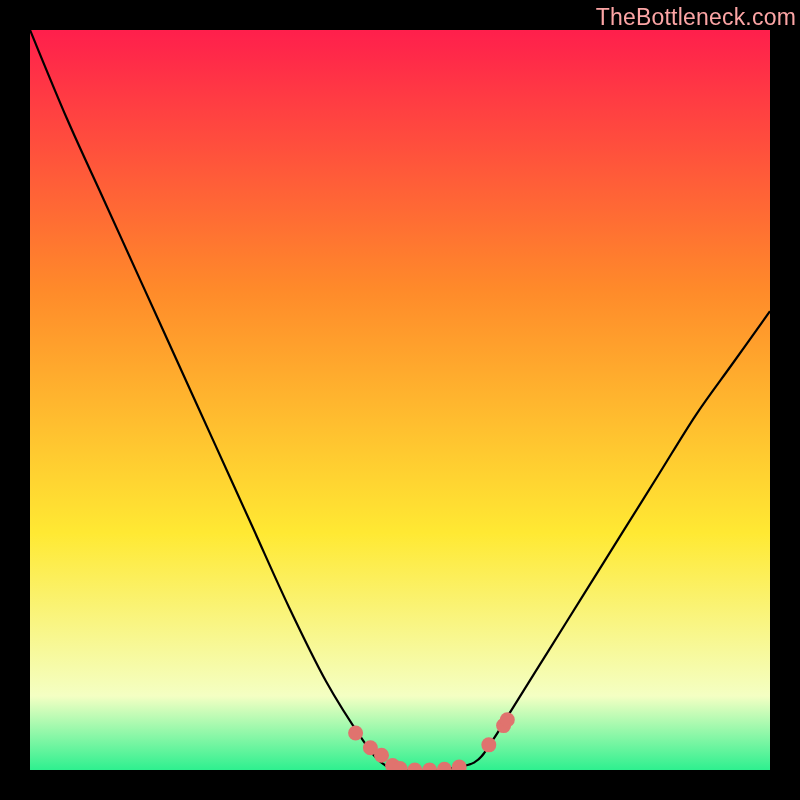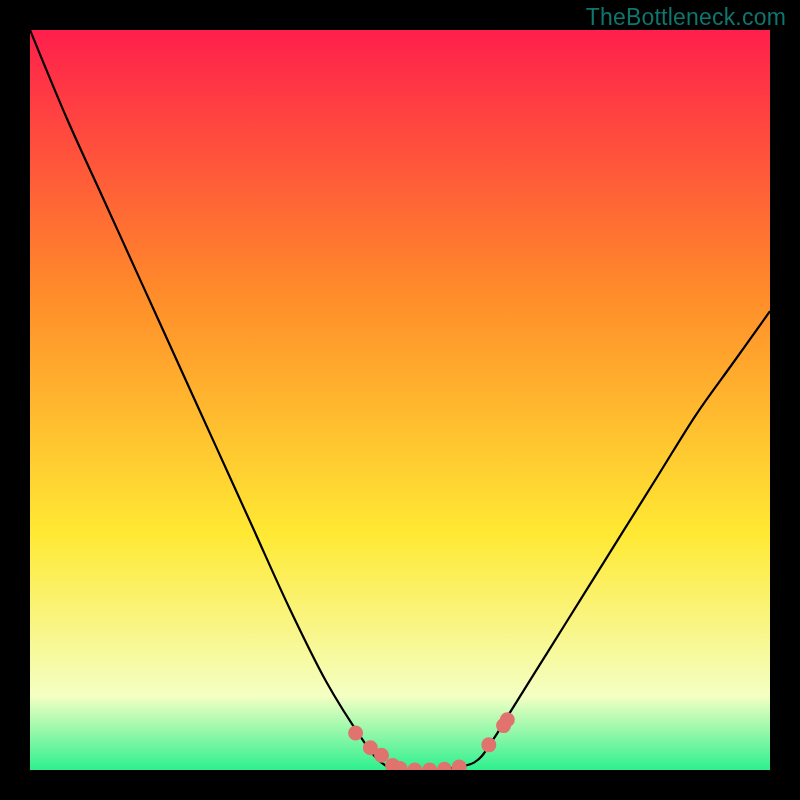--- a/index.html
+++ b/index.html
@@ -13,22 +13,22 @@
   }
   .frame {
     position: relative;
     width: 800px;
     height: 800px;
     background: #000;
   }
   .watermark {
     position: absolute;
     top: 4px;
-    right: 14px;
-    color: #0f766e;
+    right: 4px;
+    color: #fca5a5;
     font-size: 23px;
     font-weight: 500;
     letter-spacing: 0.2px;
     z-index: 5;
   }
   .plot-area {
     position: absolute;
     left: 30px;
     top: 30px;
     width: 740px;

